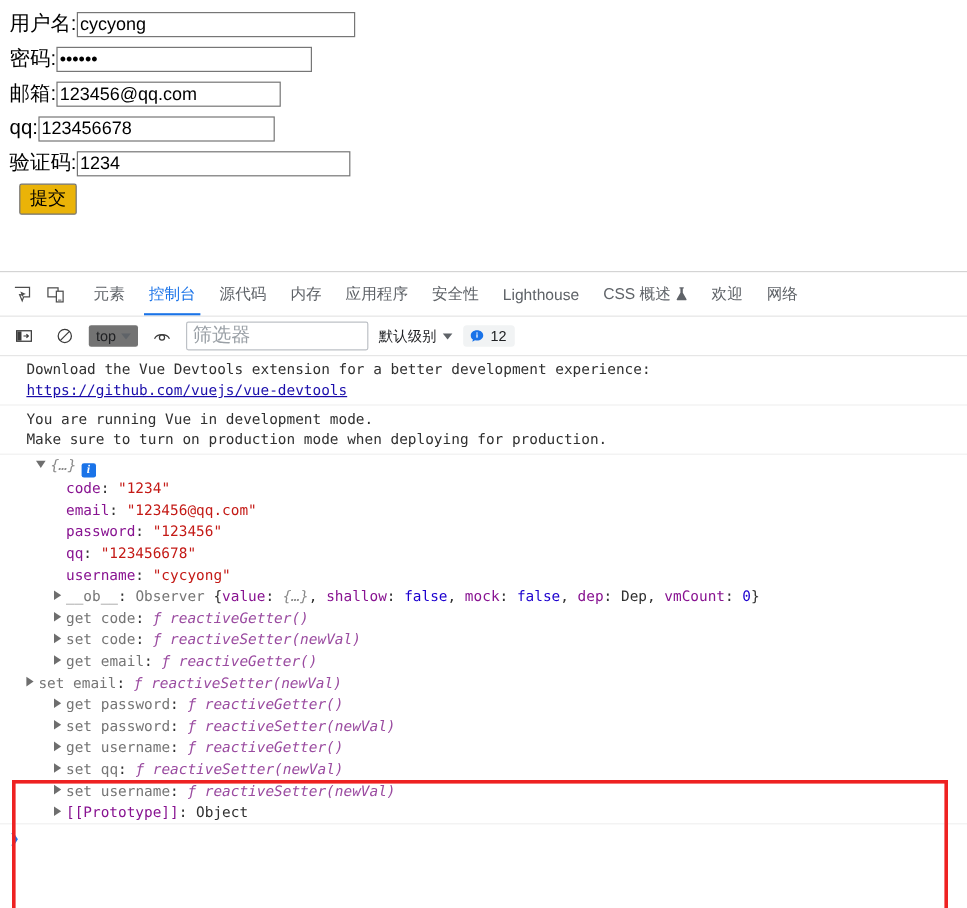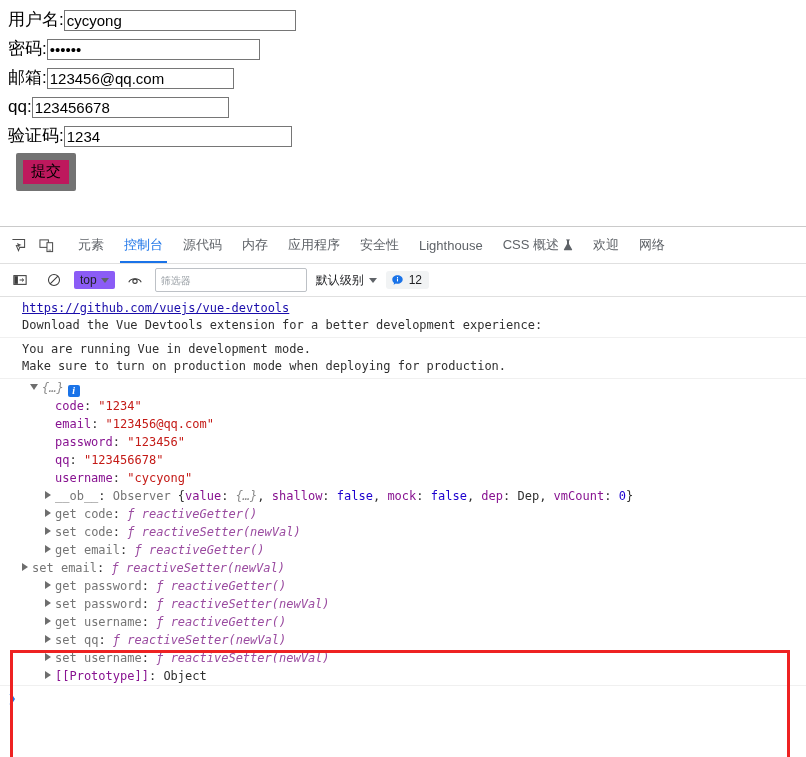--- a/index.html
+++ b/index.html
@@ -47,22 +47,22 @@
     padding: 1px 2px;
     box-sizing: border-box;
     outline: none;
   }
   .submit-btn {
     margin-left: 8px;
     margin-top: 2px;
     font-family: "Liberation Sans", sans-serif;
     font-size: 15px;
     padding: 2px 8px 3px 8px;
-    border: 7px solid #737373;
-    background: #be185d;
+    border: 1px solid #737373;
+    background: #eab308;
     color: #000;
     border-radius: 2px;
     cursor: default;
   }
 
   
   .devtools {
     border-top: 1px solid #cacaca;
     background: #ffffff;
     height: 567px;
@@ -121,40 +121,40 @@
     min-height: 32px;
     border-bottom: 1px solid #e0e0e0;
     padding-left: 6px;
     background: #ffffff;
     gap: 6px;
   }
   .ctx-select {
     display: flex;
     align-items: center;
     gap: 4px;
-    background: #8b5cf6;
+    background: #737373;
     border-radius: 2px;
     padding: 2px 6px;
     font-size: 12px;
     color: #202124;
     cursor: pointer;
   }
   .caret {
     width: 0; height: 0;
     border-left: 4px solid transparent;
     border-right: 4px solid transparent;
     border-top: 5px solid #5f6368;
     display: inline-block;
   }
   .filter-input {
     width: 140px;
     height: 20px;
     border: 1px solid #bdc1c6;
     border-radius: 2px;
-    font-size: 10px;
+    font-size: 16px;
     padding: 1px 5px;
     color: #202124;
     outline: none;
     font-family: "Liberation Sans", sans-serif;
     background: #fff;
   }
   .filter-input::placeholder { color: #9aa0a6; }
   .level-select {
     display: flex;
     align-items: center;
@@ -405,22 +405,22 @@
           <rect x="7.35" y="5.6" width="1.3" height="3.5" fill="#ffffff"></rect>
           <rect x="7.35" y="3.7" width="1.3" height="1.3" fill="#ffffff"></rect>
         </svg>
         <span>12</span>
       </div>
     </div>
 
     <div class="console">
       <div id="messages">
           <div class="msg">
+            <div class="msg-line"><span>Download the Vue Devtools extension for a better development experience:</span></div>
             <div class="msg-line"><span class="lnk">https://github.com/vuejs/vue-devtools</span></div>
-            <div class="msg-line"><span>Download the Vue Devtools extension for a better development experience:</span></div>
           </div>
           <div class="msg">
             <div class="msg-line"><span>You are running Vue in development mode.</span></div>
             <div class="msg-line"><span>Make sure to turn on production mode when deploying for production.</span></div>
           </div>
         </div>
       <div id="object-block" class="obj-rows">
           <div class="orow" style="padding-left: 30px;"><span class="tri open"></span><span class="braces">{…}</span><span class="infoico">i</span></div>
           <div class="orow" style="padding-left: 55px;"><span class="k">code</span><span class="plain">: </span><span class="s">"1234"</span></div>
           <div class="orow" style="padding-left: 55px;"><span class="k">email</span><span class="plain">: </span><span class="s">"123456@qq.com"</span></div>

